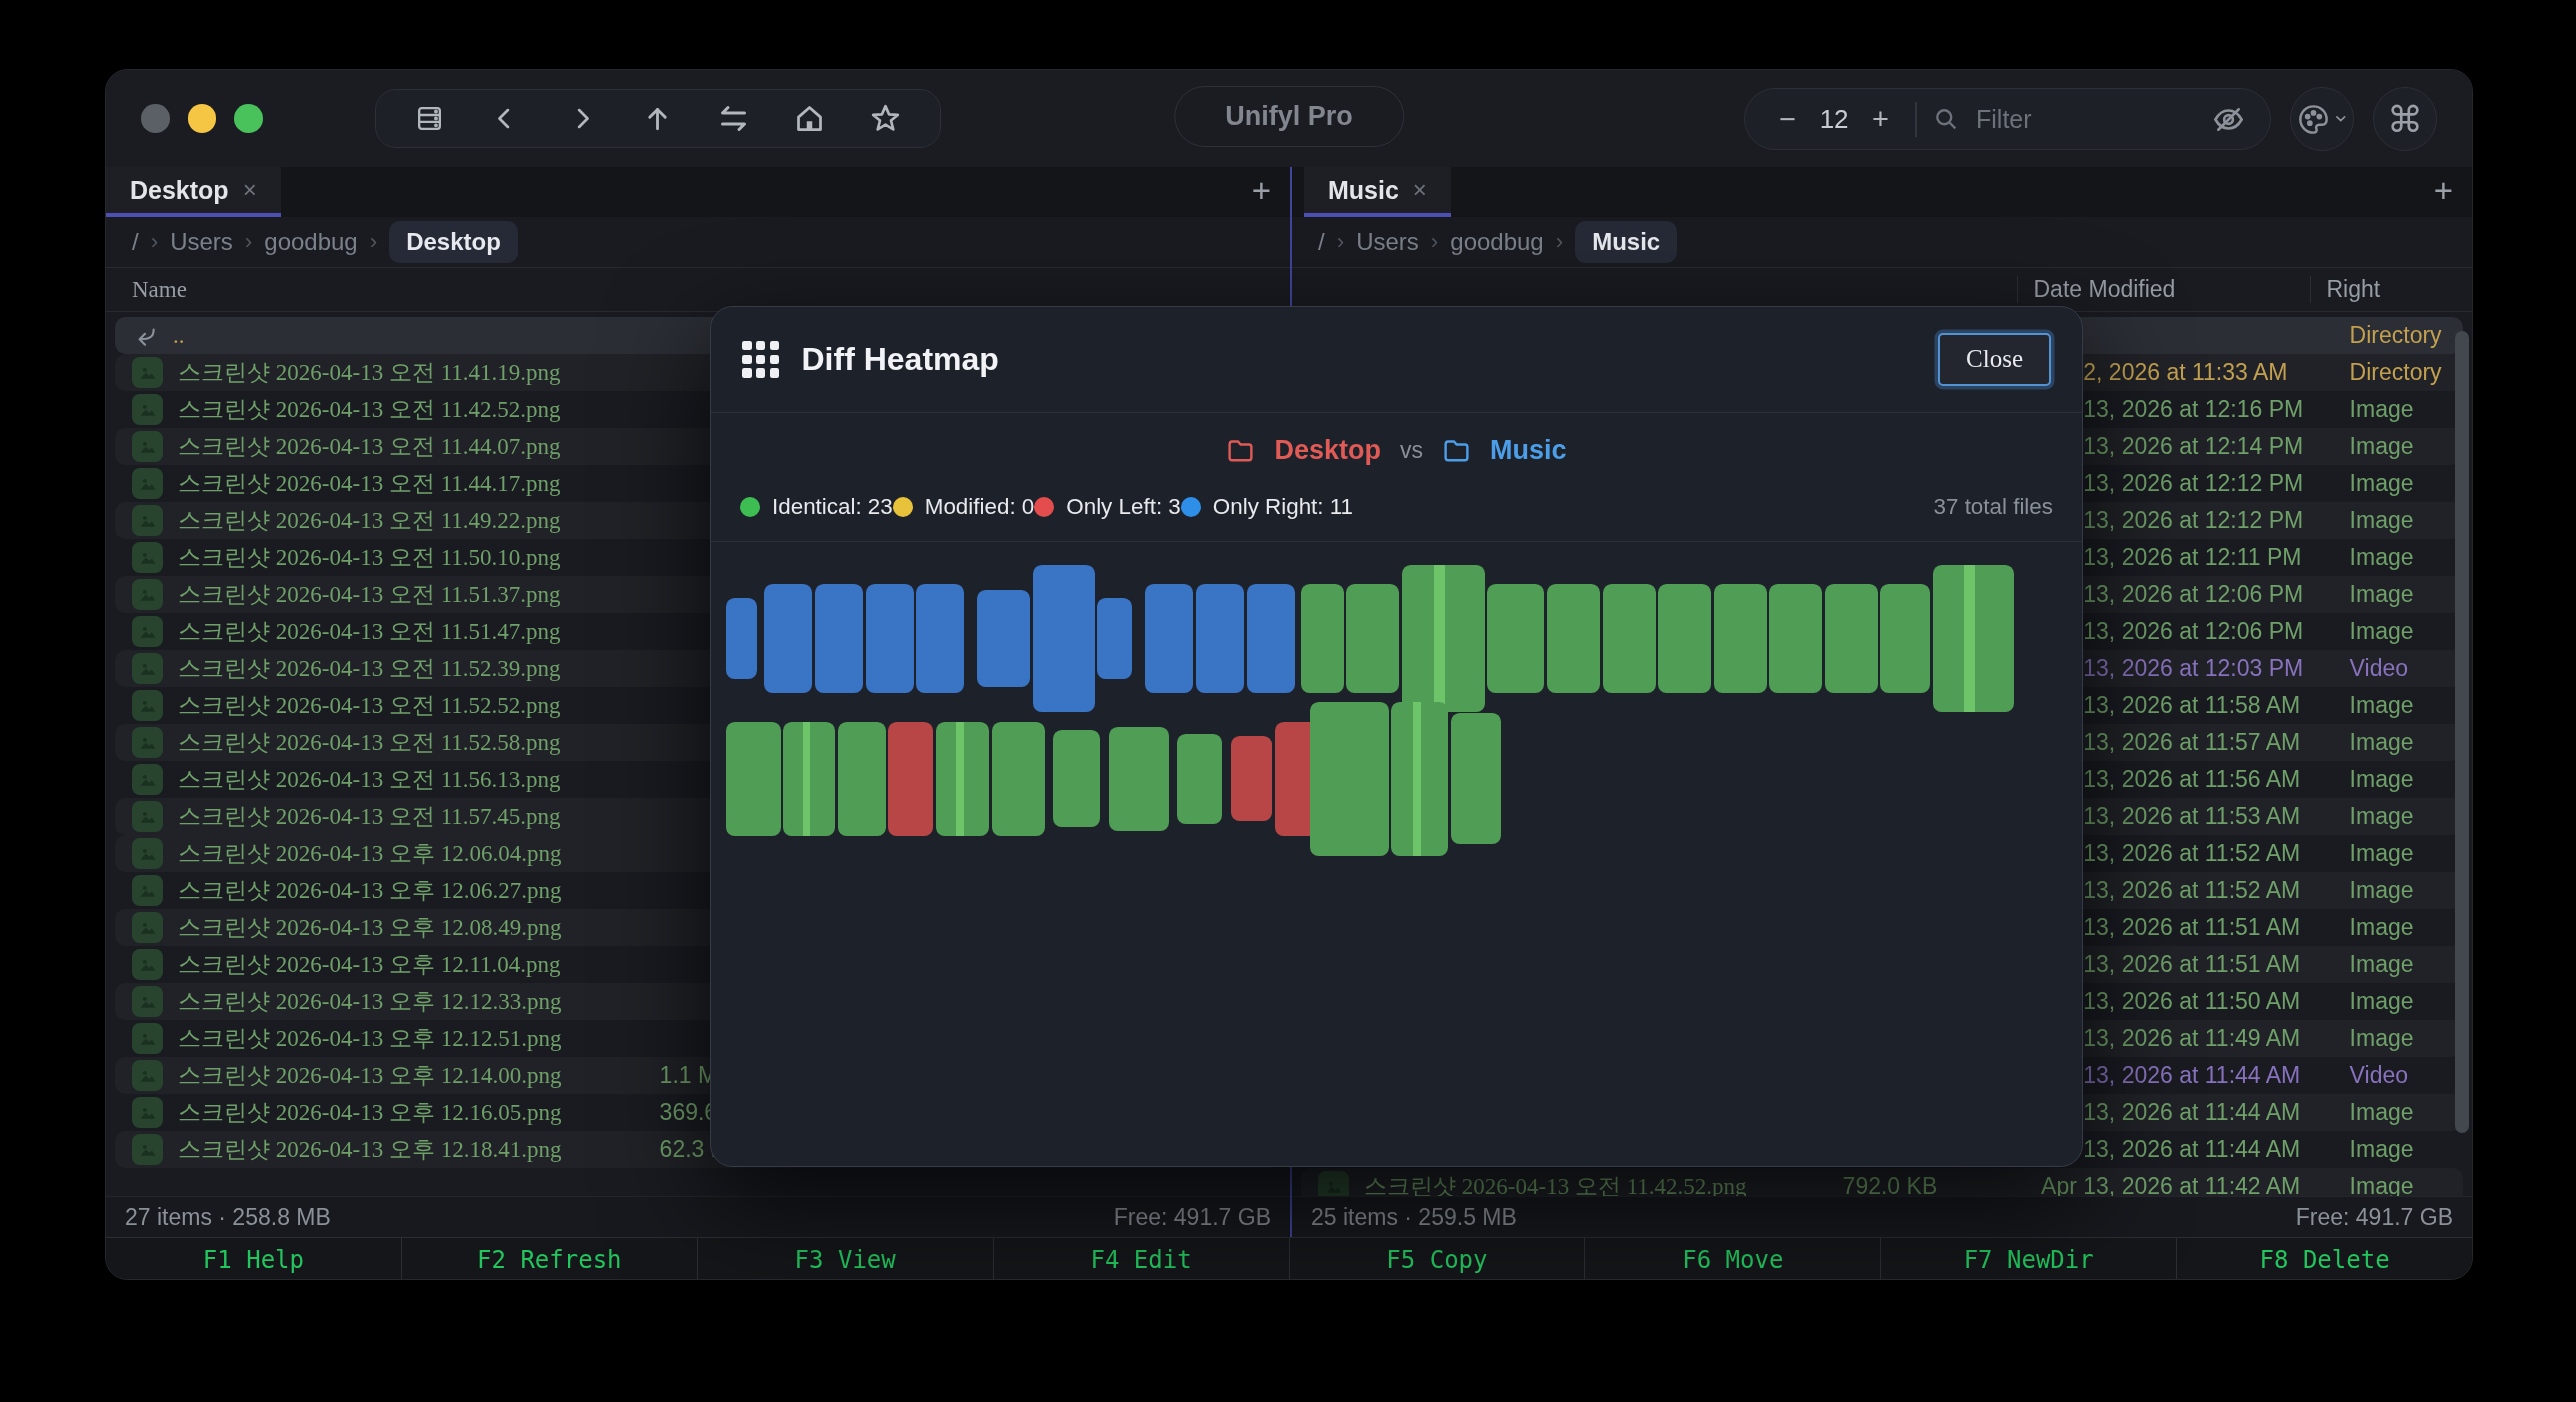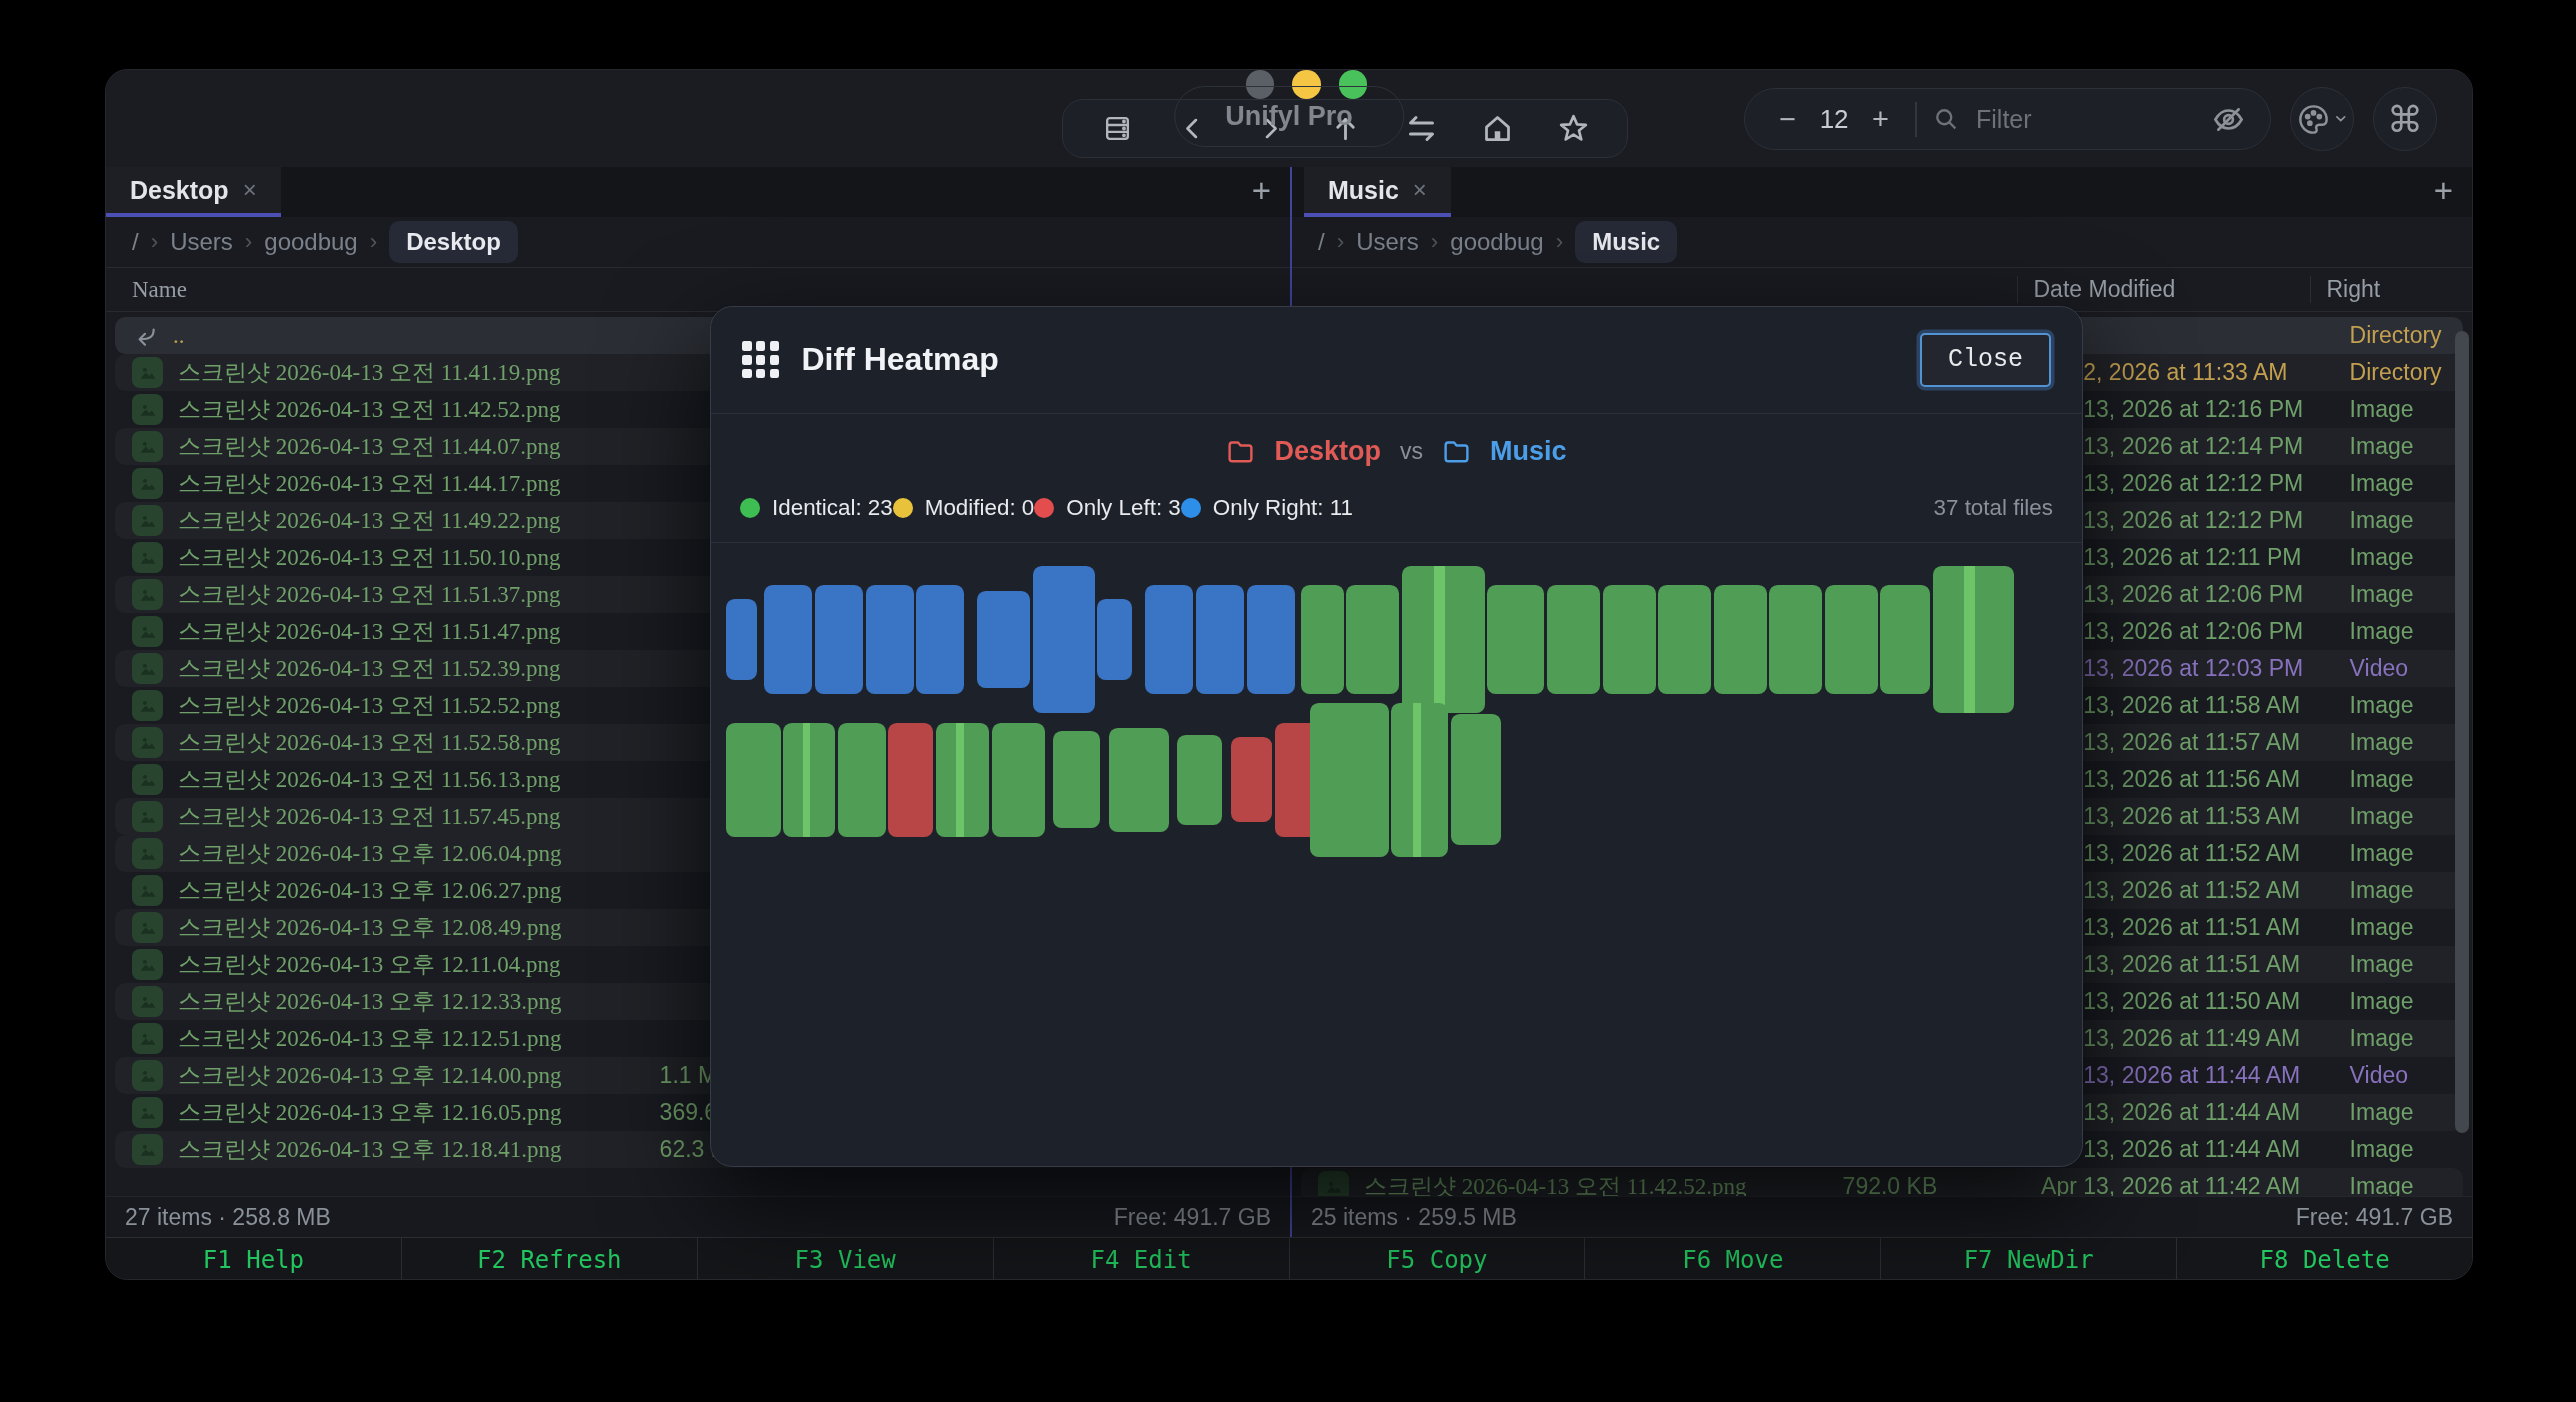--- a/index.html
+++ b/index.html
@@ -1,20 +1,20 @@
 <!DOCTYPE html>
 <html style="font-size:14px"><head>
 <meta charset="utf-8">
 <style>
   html,body{margin:0;padding:0;background:#000;width:2576px;height:1403px;overflow:hidden;
     font-family:"Liberation Sans",sans-serif;-webkit-font-smoothing:antialiased;}
   .window{position:absolute;left:105px;top:69px;width:2366px;height:1209px;background:#17191f;
     border-radius:22.4px;overflow:hidden;box-shadow:0 26px 78px rgba(0,0,0,.7);border:0.9px solid #26282e;}
   
-  .toolbar{height:97px;display:flex;align-items:center;background:#1a1c22;position:relative;flex-direction:column;}
+  .toolbar{height:97px;display:flex;align-items:center;background:#1a1c22;position:relative;}
   .lights{display:flex;gap:18px;margin-left:35px;}
   .light{width:28.5px;height:28.5px;border-radius:50%;}
   .navpill{margin-left:112px;display:flex;align-items:center;gap:12px;background:#1d2026;
     border:0.9px solid #2c3038;border-radius:21px;padding:8.6px 22.4px;height:59px;box-sizing:border-box;}
   .tbtn{width:64px;height:48px;display:flex;align-items:center;justify-content:center;border-radius:12px;color:#b2b6bd;}
   .title-pill{position:absolute;left:50%;top:15.5px;transform:translateX(-50%);border:0.9px solid #2e323a;
     border-radius:31px;padding:14px 50px;color:#82878f;font-size:27px;font-weight:bold;}
   .right-tools{position:absolute;right:35px;top:17px;display:flex;align-items:center;gap:19px;}
   .zoom-filter{display:flex;align-items:center;background:#1d2026;border:0.9px solid #2c3038;
     border-radius:31px;height:62px;padding:0 24px;box-sizing:border-box;}
@@ -63,21 +63,21 @@
   .fnitem:first-child{border-left:none;}
   
   .modal{position:absolute;left:604px;top:236px;width:1373px;height:861px;background:#1d212a;
     border:0.9px solid #363b47;border-radius:22.4px;box-shadow:0 35px 104px rgba(0,0,0,.75);z-index:10;
     display:flex;flex-direction:column;box-sizing:border-box;}
   .modal-head{display:flex;align-items:center;padding:26px 31px;border-bottom:0.9px solid #2b2f39;}
   .gridicon{display:grid;grid-template-columns:repeat(3,9.5px);grid-auto-rows:9.5px;gap:4.3px;margin-right:22.4px;}
   .gridicon span{background:#eef0f3;border-radius:2.2px;}
   .modal-title{color:#f1f3f6;font-size:32px;font-weight:bold;flex:1;}
   .close-btn{background:#23262e;color:#e8eaee;font-size:25px;border:2.6px solid #5493d2;border-radius:5px;
-    padding:10.4px 26px;box-shadow:0 0 0 3.5px rgba(74,136,206,.35);font-family:Liberation Mono, monospace;}
+    padding:10.4px 26px;box-shadow:0 0 0 3.5px rgba(74,136,206,.35);font-family:Liberation Serif, serif;}
   .compare{display:flex;align-items:center;justify-content:center;gap:19px;padding:22.4px 0 8.6px 0;font-size:27px;}
   .cmp-left{color:#e05a56;font-weight:bold;} .cmp-right{color:#4c9ee9;font-weight:bold;} .cmp-vs{color:#8a9099;font-size:23px;}
   .legend{display:flex;align-items:center;padding:19px 29px 21px 29px;border-bottom:0.9px solid #2b2f39;}
   .leg-item{display:flex;align-items:center;gap:12px;color:#e8eaee;font-size:22.4px;}
   .leg-dot{width:20px;height:20px;border-radius:50%;flex:none;}
   .leg-total{margin-left:auto;color:#8a9099;font-size:22.4px;}
   .heatwrap{padding:22.4px 12px 0 12px;}
   .hrow{display:flex;align-items:center;}
   .hrow1{height:148px;} .hrow2{height:157px;margin-top:-12px;}
   .hblock{border-radius:8.6px;flex:none;}

